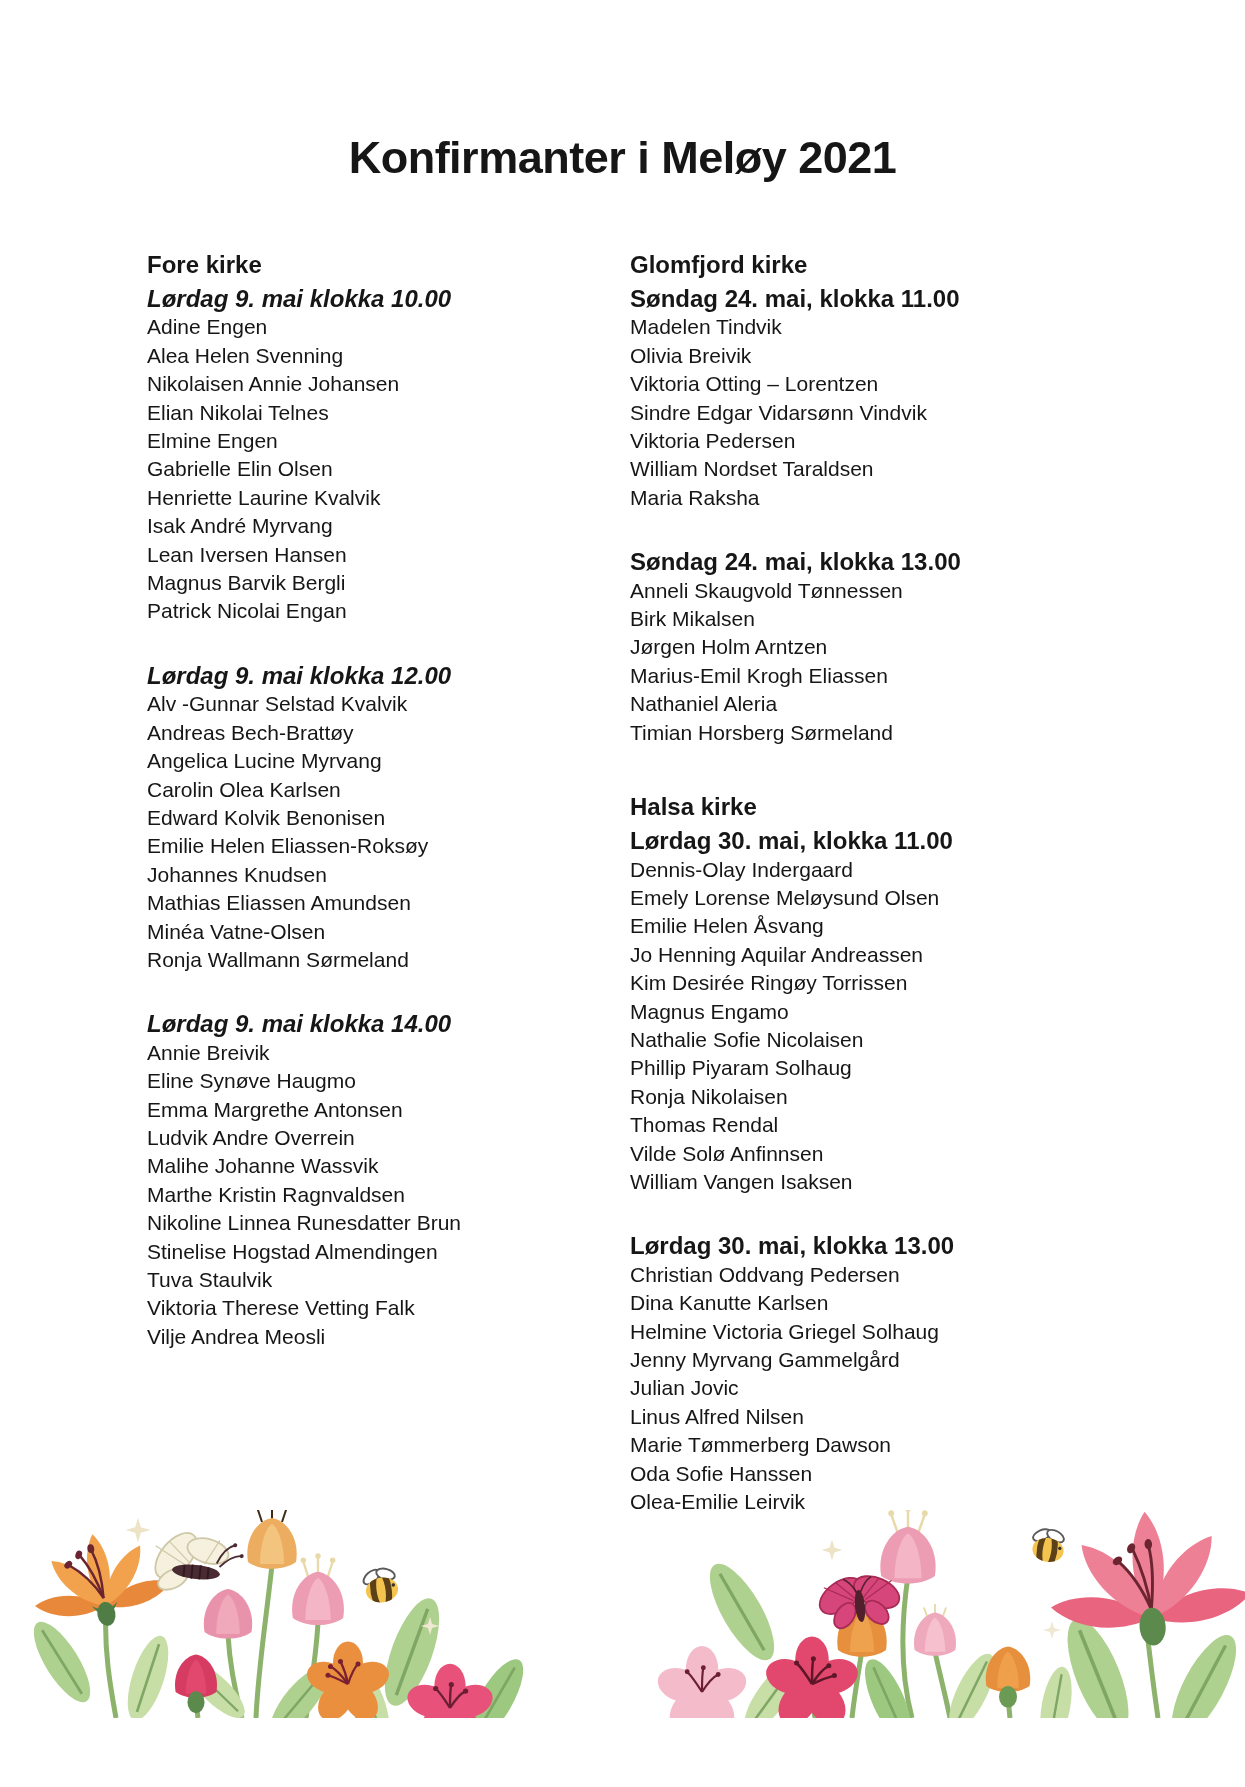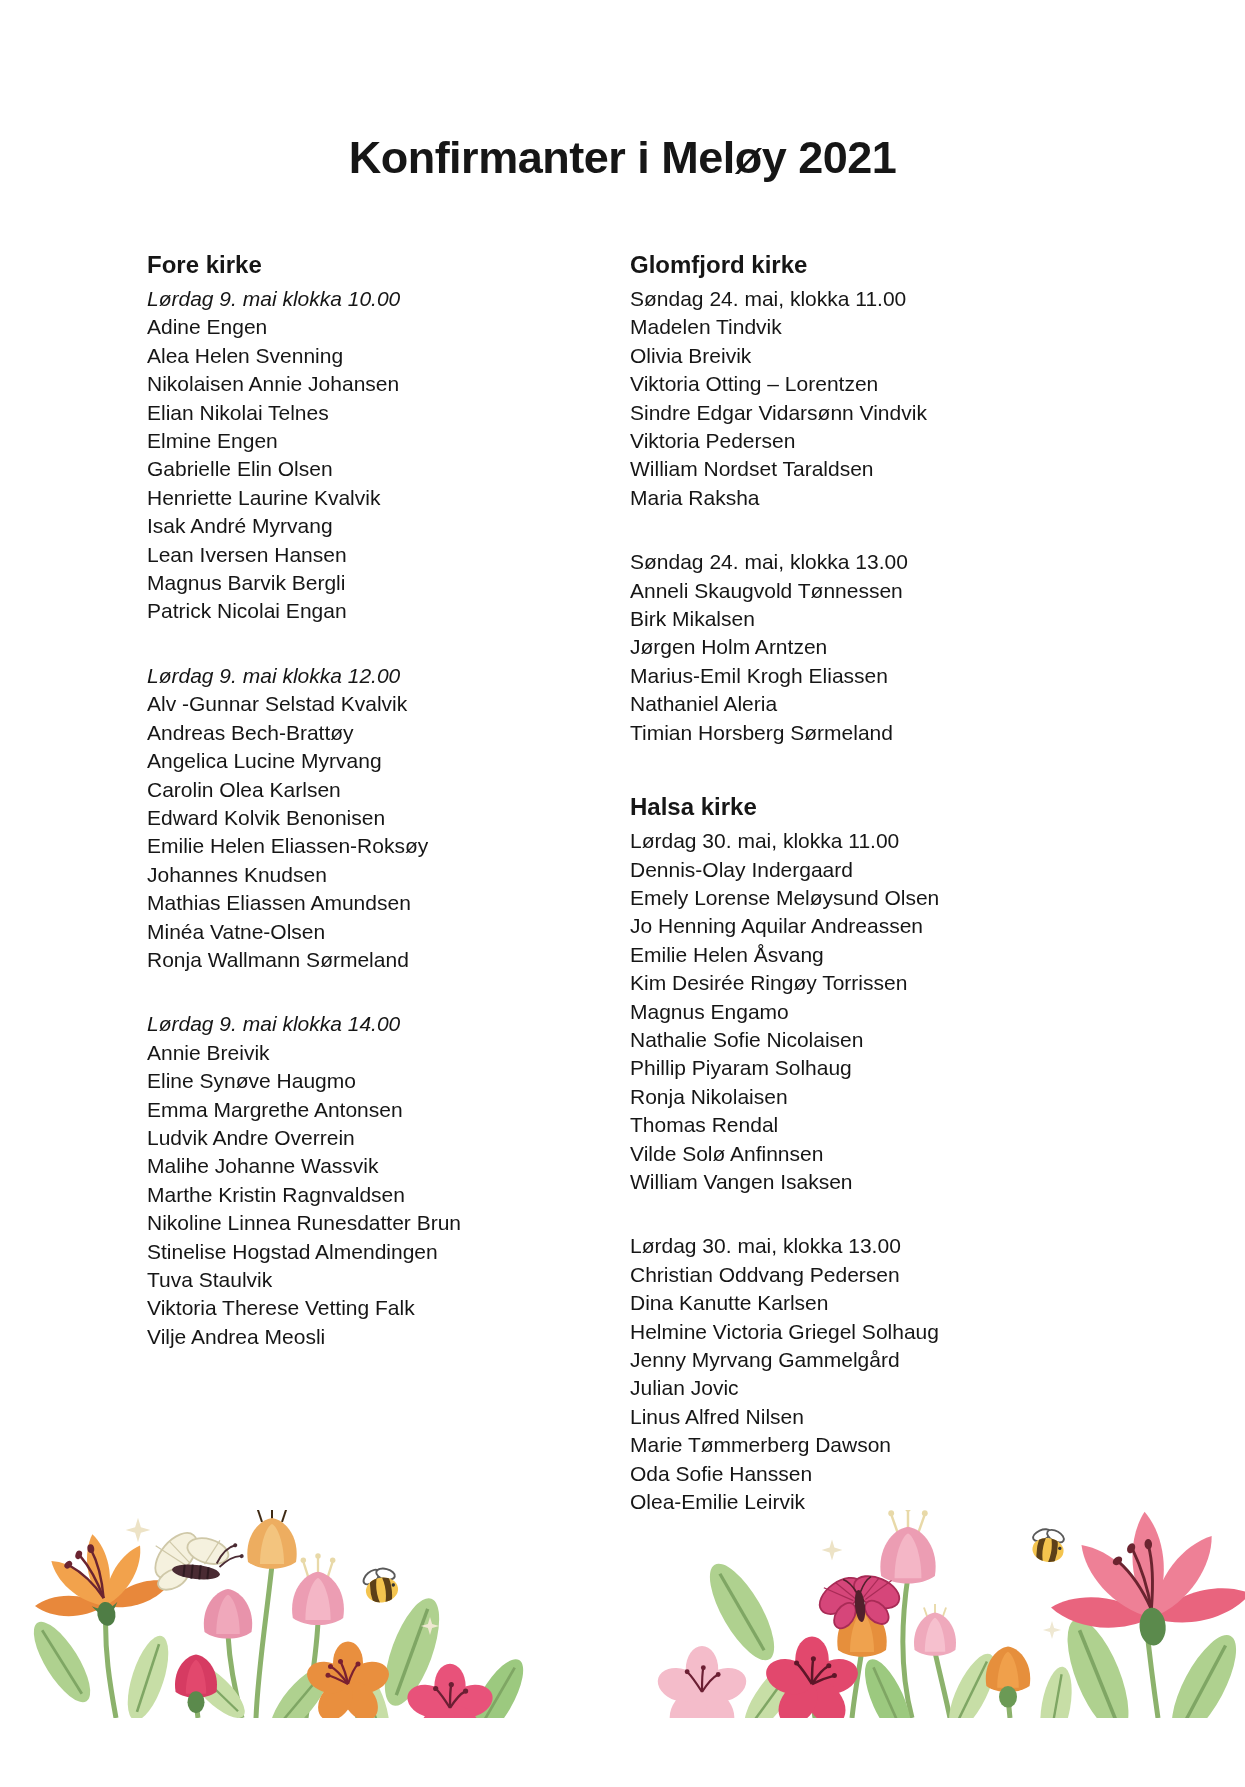--- a/index.html
+++ b/index.html
@@ -21,21 +21,21 @@
   }
   .column{flex:1;}
   .column:first-child{flex:none;width:483px;}
   .church-section + .church-section{margin-top:45px;}
   h2.church{
     margin:0 0 5px 0;font-size:24px;font-weight:700;line-height:30px;
   }
   .group{margin:0;}
   .group + .group{margin-top:36px;}
   h3.when{
-    margin:0;font-size:21px;font-weight:400;line-height:28.4px;
+    margin:0;font-size:24px;font-weight:700;line-height:28.4px;
   }
   .column:first-child h3.when{font-style:italic;}
   p.nm{
     margin:0;font-size:21px;font-weight:400;line-height:28.4px;
   }
   .floral{
     position:absolute;left:0;top:1510px;width:1245px;height:208px;display:block;
   }
 </style>
 </head>
@@ -114,22 +114,22 @@
             <p class="nm">Nathaniel Aleria</p>
             <p class="nm">Timian Horsberg Sørmeland</p>
           </div>
         </section>
         <section class="church-section">
           <h2 class="church">Halsa kirke</h2>
           <div class="group">
             <h3 class="when">Lørdag 30. mai, klokka 11.00</h3>
             <p class="nm">Dennis-Olay Indergaard</p>
             <p class="nm">Emely Lorense Meløysund Olsen</p>
+            <p class="nm">Emilie Helen Åsvang</p>
             <p class="nm">Jo Henning Aquilar Andreassen</p>
-            <p class="nm">Emilie Helen Åsvang</p>
             <p class="nm">Kim Desirée Ringøy Torrissen</p>
             <p class="nm">Magnus Engamo</p>
             <p class="nm">Nathalie Sofie Nicolaisen</p>
             <p class="nm">Phillip Piyaram Solhaug</p>
             <p class="nm">Ronja Nikolaisen</p>
             <p class="nm">Thomas Rendal</p>
             <p class="nm">Vilde Solø Anfinnsen</p>
             <p class="nm">William Vangen Isaksen</p>
           </div>
           <div class="group">

